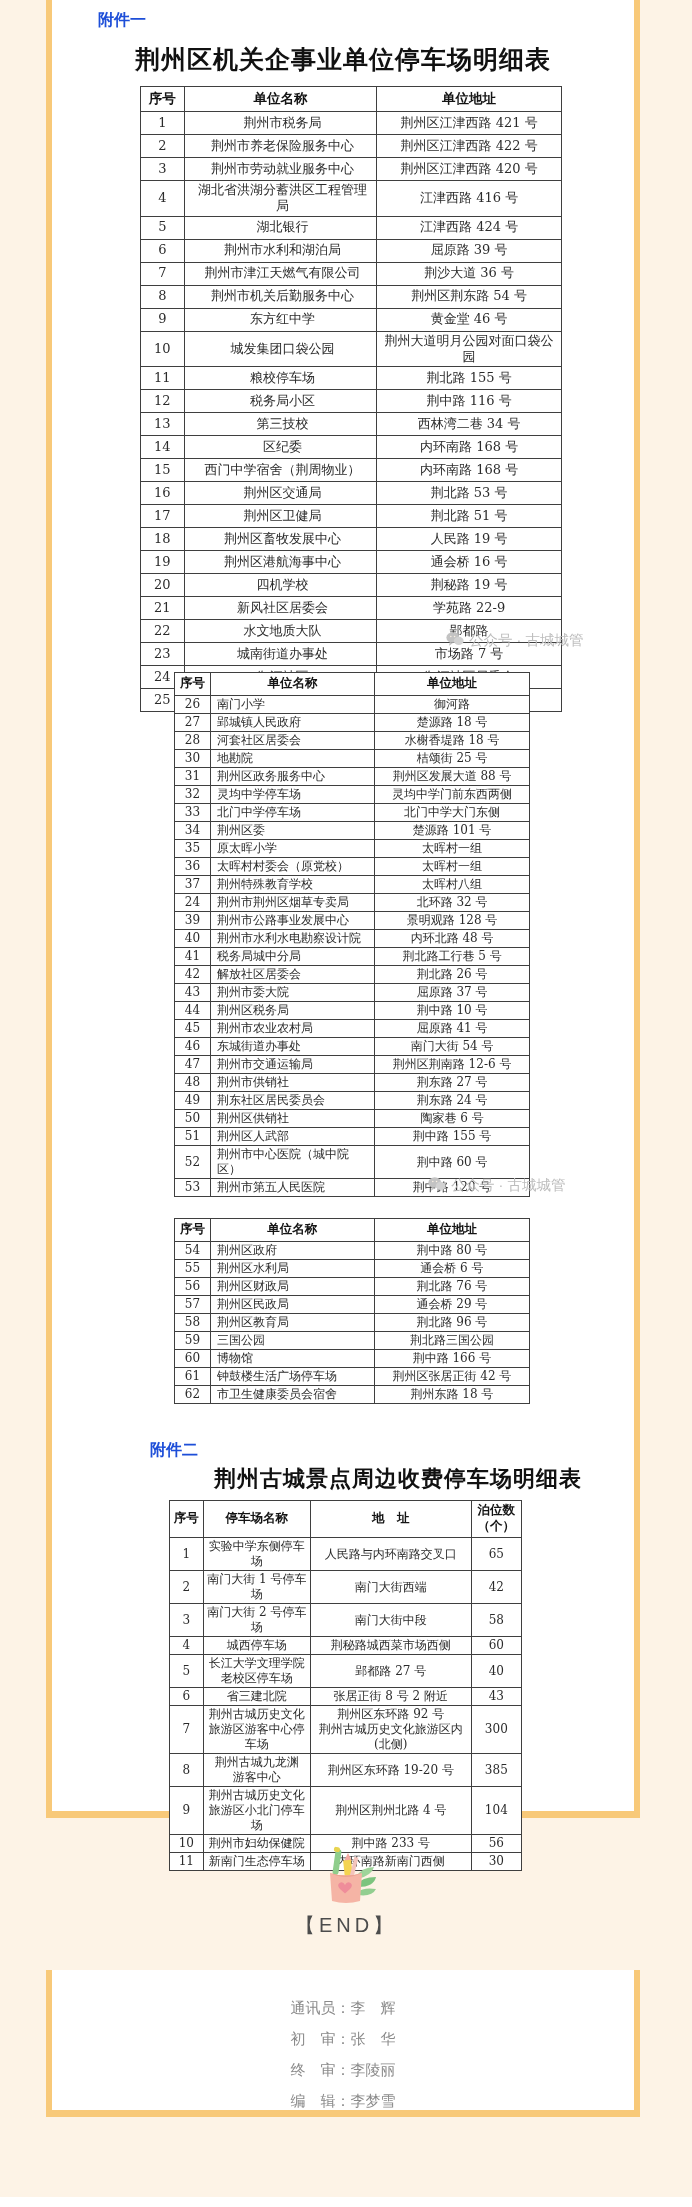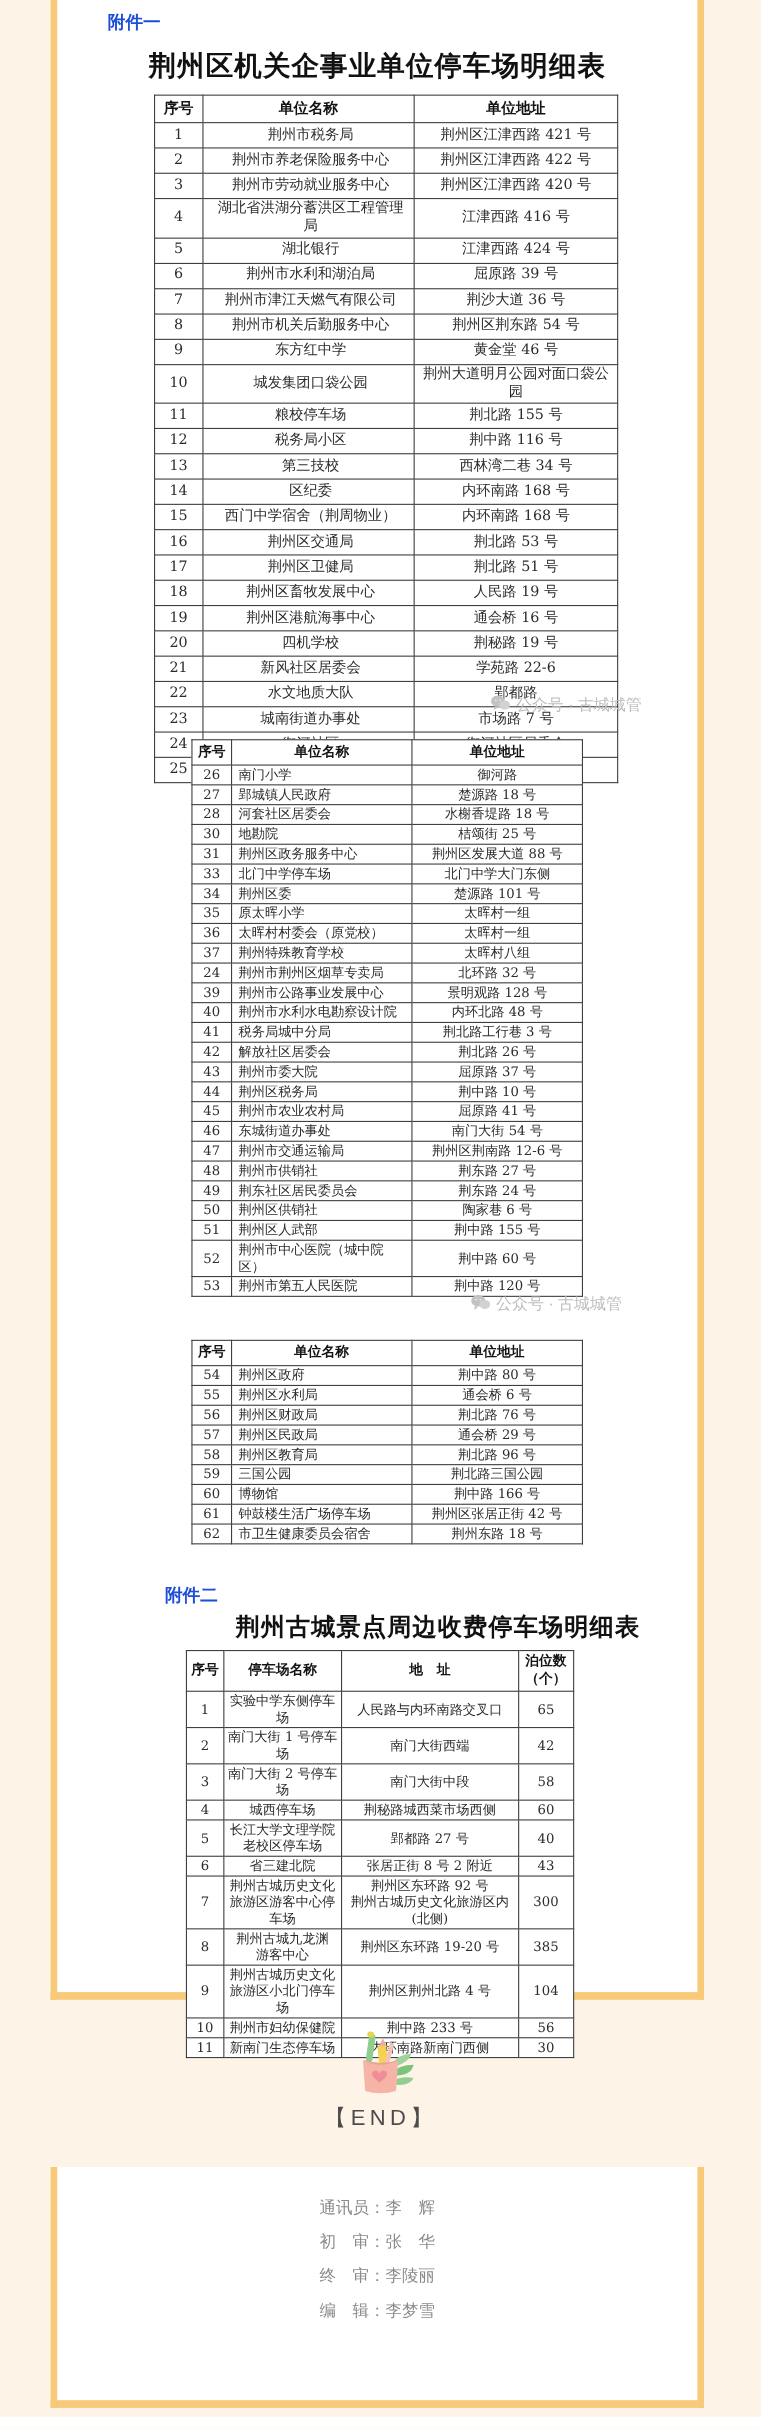--- a/index.html
+++ b/index.html
@@ -9,21 +9,21 @@
     font-family:"DejaVu Serif","Liberation Serif",serif;
     color:#2b2b2b;
   }
   
   .card{
     position:absolute;left:46px;width:594px;background:#ffffff;
     border-left:6px solid #f8c979;border-right:6px solid #f8c979;
     border-bottom:7px solid #f8c979;box-sizing:border-box;
   }
   .card1{top:0;height:1818px;}
-  .card2{top:1970px;height:219px;}
+  .card2{top:1970px;height:147px;}
 
   
   .attach-label{
     font-family:"Liberation Sans","DejaVu Sans",sans-serif;
     font-weight:bold;font-size:16px;color:#1d4ed8;
     margin:0;padding:10px 0 0 46px;
   }
   .attach-label.second{padding:0;position:absolute;left:98px;top:1440px;}
   .doc-title{
     font-weight:bold;font-size:25px;color:#111;text-align:center;
@@ -202,21 +202,21 @@
           <td>通会桥 16 号</td>
         </tr>
         <tr>
           <td>20</td>
           <td>四机学校</td>
           <td>荆秘路 19 号</td>
         </tr>
         <tr>
           <td>21</td>
           <td>新风社区居委会</td>
-          <td>学苑路 22-6</td>
+          <td>学苑路 22-9</td>
         </tr>
         <tr>
           <td>22</td>
           <td>水文地质大队</td>
           <td>郢都路</td>
         </tr>
         <tr>
           <td>23</td>
           <td>城南街道办事处</td>
           <td>市场路 7 号</td>
@@ -262,20 +262,25 @@
           <td>30</td>
           <td>地勘院</td>
           <td>桔颂街 25 号</td>
         </tr>
         <tr>
           <td>31</td>
           <td>荆州区政务服务中心</td>
           <td>荆州区发展大道 88 号</td>
         </tr>
         <tr>
+          <td>32</td>
+          <td>灵均中学停车场</td>
+          <td>灵均中学门前东西两侧</td>
+        </tr>
+        <tr>
           <td>33</td>
           <td>北门中学停车场</td>
           <td>北门中学大门东侧</td>
         </tr>
         <tr>
           <td>34</td>
           <td>荆州区委</td>
           <td>楚源路 101 号</td>
         </tr>
         <tr>
@@ -304,21 +309,21 @@
           <td>景明观路 128 号</td>
         </tr>
         <tr>
           <td>40</td>
           <td>荆州市水利水电勘察设计院</td>
           <td>内环北路 48 号</td>
         </tr>
         <tr>
           <td>41</td>
           <td>税务局城中分局</td>
-          <td>荆北路工行巷 3 号</td>
+          <td>荆北路工行巷 5 号</td>
         </tr>
         <tr>
           <td>42</td>
           <td>解放社区居委会</td>
           <td>荆北路 26 号</td>
         </tr>
         <tr>
           <td>43</td>
           <td>荆州市委大院</td>
           <td>屈原路 37 号</td>

